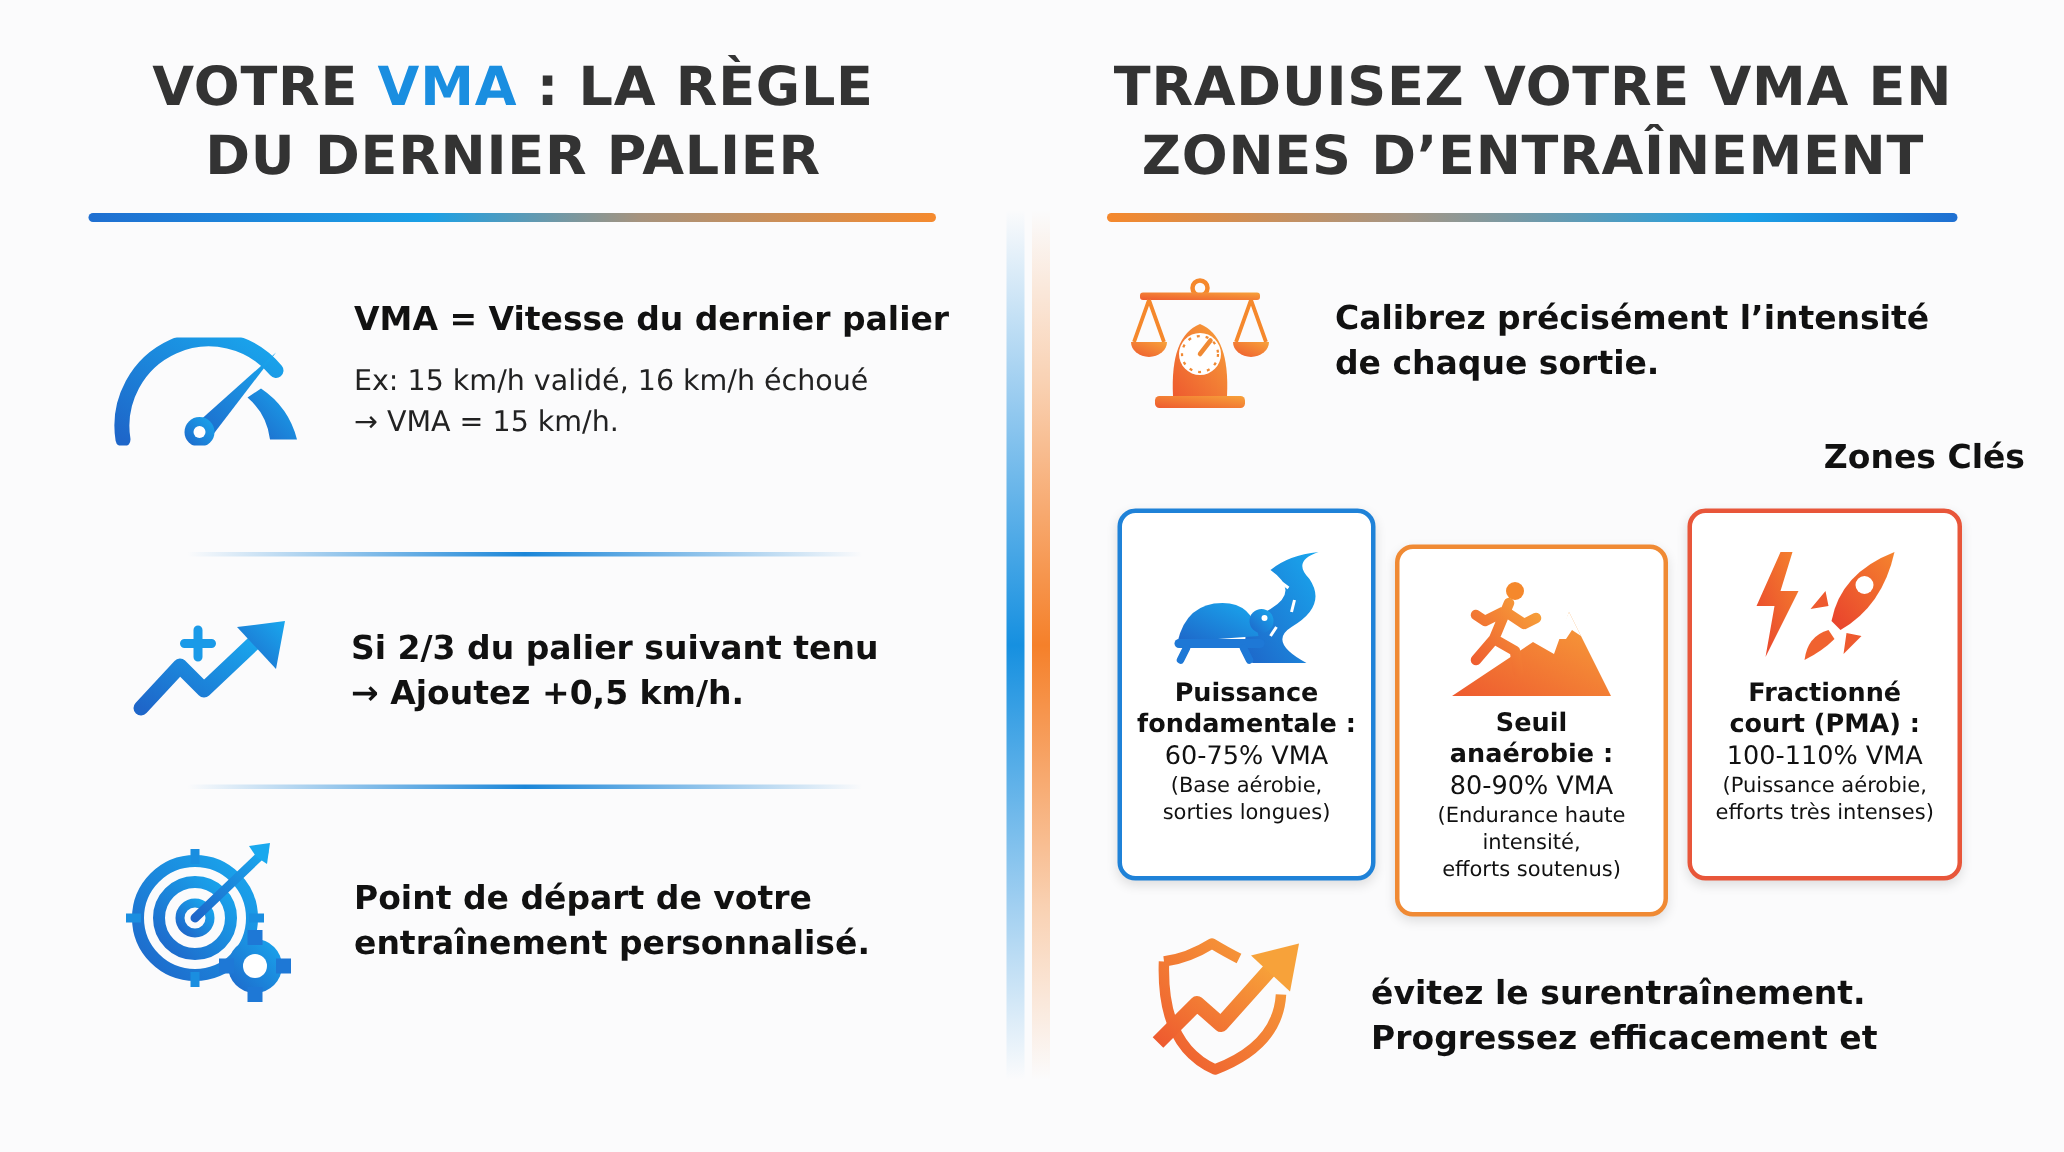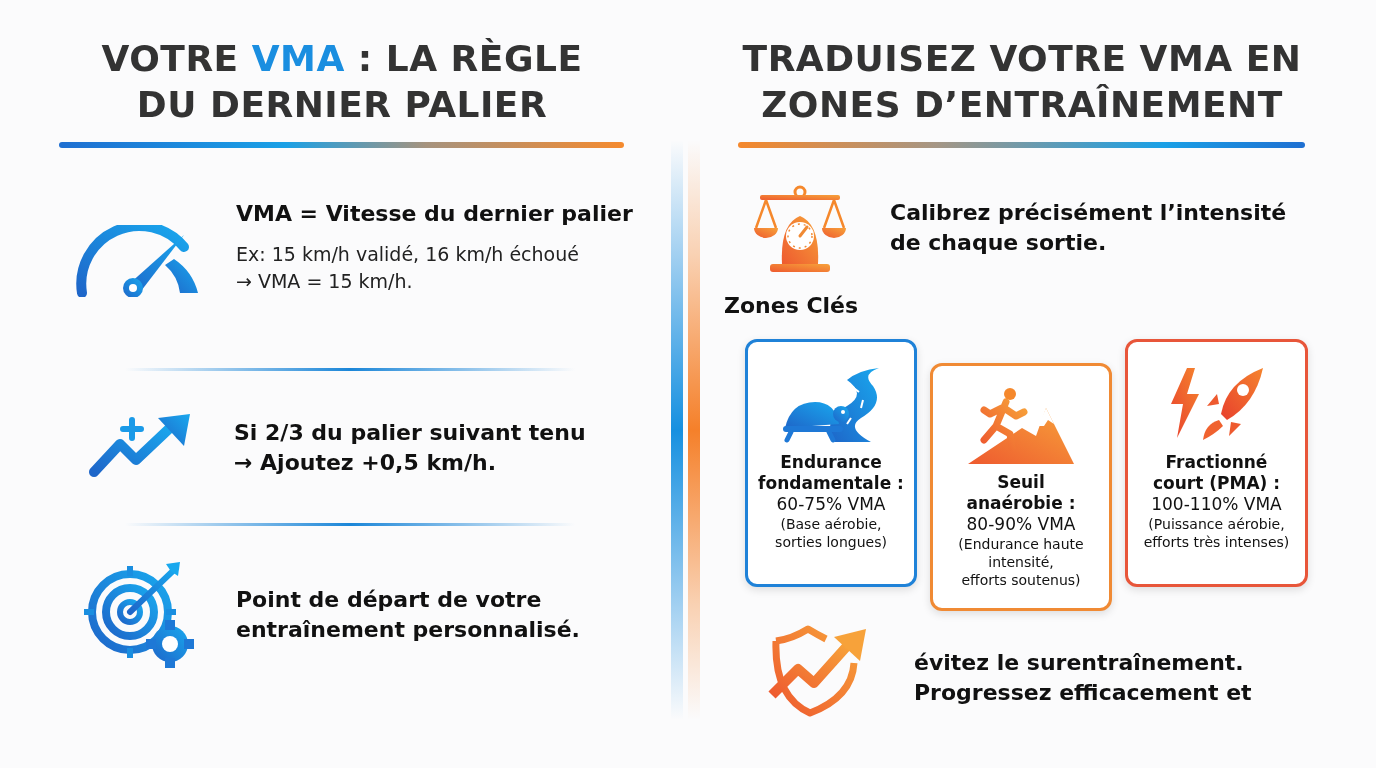--- a/index.html
+++ b/index.html
@@ -32,21 +32,21 @@
   .divider-orange { left: 688px; background: linear-gradient(180deg, rgba(245,130,40,0) 0%, rgba(245,130,40,0.35) 20%, #f5802a 50%, rgba(245,130,40,0.35) 80%, rgba(245,130,40,0) 100%); }
 
   .row { position: absolute; display: flex; align-items: flex-start; }
   .icon-box { position: absolute; }
   .txt-bold { font-weight: 700; font-size: 22px; line-height: 30px; color: #111; }
   .txt-reg { font-weight: 400; font-size: 19px; line-height: 27px; color: #222; }
 
   .sep-h { position: absolute; height: 3px; left: 125px; width: 450px;
     background: linear-gradient(90deg, rgba(26,142,224,0), #1b86d8 50%, rgba(26,142,224,0)); }
 
-  .zones-title { position: absolute; left: 0; width: 650px; text-align: left; top: 293px; font-weight: 700; font-size: 22px; color: #111; margin-left: 24px; }
+  .zones-title { position: absolute; left: 0; width: 650px; text-align: right; top: 293px; font-weight: 700; font-size: 22px; color: #111; }
   .zone-card {
     position: absolute; top: 339px; height: 248px; border-radius: 12px; background: #fff;
     border: 3px solid; box-shadow: 0 3px 8px rgba(0,0,0,0.12);
     text-align: center; padding-top: 110px;
   }
   .zone-card .z-icon { position: absolute; top: 14px; left: 0; width: 100%; height: 96px; display: flex; justify-content: center; align-items: center; }
   .z-name { font-weight: 700; font-size: 17px; line-height: 21px; color: #111; }
   .z-range { font-size: 17px; line-height: 21px; color: #111; }
   .z-desc { font-size: 14px; line-height: 18px; color: #111; }
 </style>
@@ -168,21 +168,21 @@
       <svg width="100" height="80" viewBox="0 0 100 80">
         <path d="M54 78 Q40 56 66 42 Q86 30 66 16 Q78 6 98 4 Q80 10 92 22 Q104 40 80 54 Q64 64 90 78 Z" fill="url(#gBlue)"></path>
         <path d="M70 22 L78 28 M82 36 L80 44 M70 54 L66 60" stroke="#fff" stroke-width="2"></path>
         <path d="M4 64 Q10 38 34 38 Q54 38 58 60 Z" fill="url(#gBlue)"></path>
         <circle cx="60" cy="50" r="8" fill="url(#gBlue)"></circle>
         <circle cx="62" cy="48" r="2" fill="#fff"></circle>
         <rect x="2" y="62" width="60" height="6" rx="3" fill="#1e78d6"></rect>
         <path d="M10 68 L6 76 M48 68 L52 76" stroke="#1e78d6" stroke-width="5" stroke-linecap="round"></path>
       </svg>
     </div>
-    <div class="z-name">Endurance</div>
+    <div class="z-name">Puissance</div>
     <div class="z-name">fondamentale :</div>
     <div class="z-range">60-75% VMA</div>
     <div class="z-desc">(Base aérobie,</div>
     <div class="z-desc">sorties longues)</div>
   </div>
 
   <div class="zone-card" style="left:230px; width:182px; border-color:#f08a34; padding-top:106px;margin-top:24px;">
     <div class="z-icon">
       <svg width="110" height="80" viewBox="0 0 110 80">
         <path d="M2 76 L56 40 L70 48 L80 20 L108 76 Z" fill="url(#gOrange)"></path>

